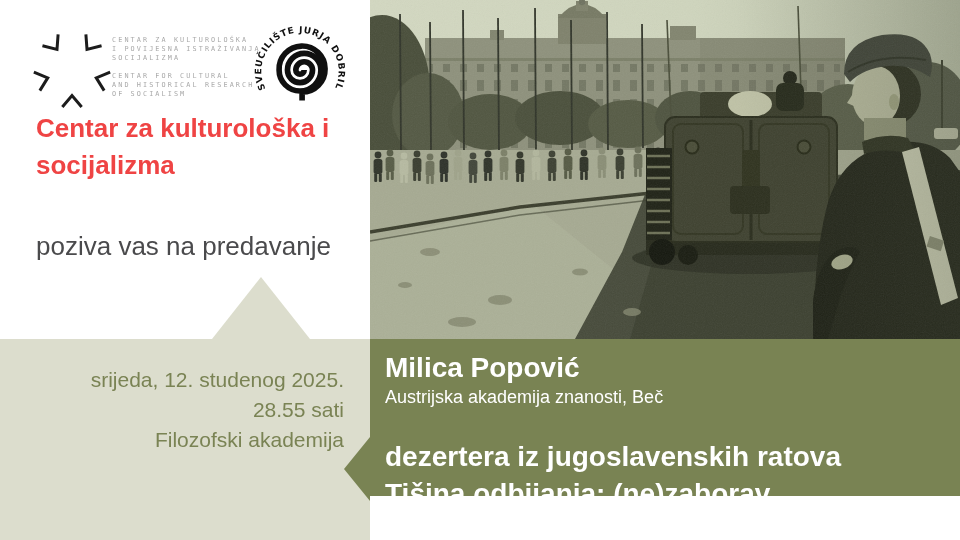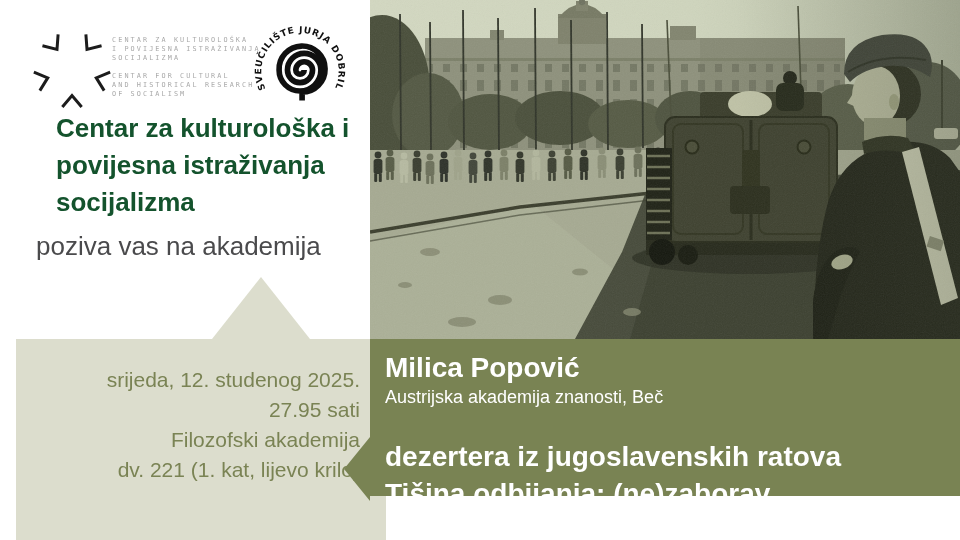--- a/index.html
+++ b/index.html
@@ -2,41 +2,41 @@
 <html><head>
 <meta charset="utf-8">
 <style>
   html,body{margin:0;padding:0;background:#ffffff;}
   .poster{position:relative;width:960px;height:540px;overflow:hidden;
           font-family:"Liberation Sans",sans-serif;background:#ffffff;}
 
   
   .panel-top-left{position:absolute;left:0;top:0;width:318px;height:339px;background:#ffffff;}
   .panel-photo{position:absolute;left:370px;top:0;width:590px;height:339px;overflow:hidden;}
-  .panel-details{position:absolute;left:0;top:339px;width:370px;height:201px;background:#dcddcd;margin-left:16px;}
+  .panel-details{position:absolute;left:0;top:339px;width:370px;height:201px;background:#dcddcd;}
   .panel-lecture{position:absolute;left:370px;top:339px;width:590px;height:157px;background:#798353;}
 
   
   .tri-up{position:absolute;left:212px;top:277px;width:0;height:0;
           border-left:49px solid transparent;border-right:49px solid transparent;
           border-bottom:62px solid #dcddcd;}
   .tri-left{position:absolute;left:344px;top:437px;width:0;height:0;
           border-top:32px solid transparent;border-bottom:32px solid transparent;
           border-right:26px solid #798353;}
 
   
   .star-logo{position:absolute;left:28px;top:26px;}
   .center-logo-text{position:absolute;left:112px;top:36px;width:150px;
           font-family:"DejaVu Sans Mono",monospace;font-size:6.8px;line-height:9px;
           letter-spacing:2.1px;color:#a9a9a9;}
   .center-logo-text .block{margin-bottom:9px;}
   .uni-logo{position:absolute;left:254px;top:22px;}
 
   .organizer{position:absolute;left:36px;top:110px;width:330px;
-          font-size:26px;line-height:37px;font-weight:bold;color:#14532d;margin-left:20px;}
+          font-size:26px;line-height:37px;font-weight:bold;color:#ef4444;}
   .invitation{position:absolute;left:36px;top:228px;width:330px;
           font-size:26px;line-height:37px;font-weight:normal;color:#4a4a4c;}
 
   
   .details-list{position:absolute;right:26px;top:26px;left:20px;
           text-align:right;font-size:21px;line-height:30px;color:#7a8354;}
 
   
   .lecture-inner{position:absolute;left:15px;top:12px;right:12px;color:#ffffff;}
   .speaker-name{font-size:28px;font-weight:bold;line-height:34px;}
@@ -95,24 +95,23 @@
                a 20,20 0 0 1 -40,0
                a 22,22 0 1 1 22,21
                l 0,8" fill="none" stroke="#101010" stroke-width="5.4"></path>
       <text font-family="DejaVu Sans, sans-serif" font-size="8.6" font-weight="bold" letter-spacing="0.8" fill="#101010">
         <textPath href="#uniTextCircle" startOffset="0">SVEUČILIŠTE JURJA DOBRILE U PULI</textPath>
       </text>
     </svg>
 
     <div class="organizer">
       <div>Centar za kulturološka i</div>
-      <div>povijesna istraživanja</div>
       <div>socijalizma</div>
     </div>
-    <div class="invitation">poziva vas na akademija</div>
+    <div class="invitation">poziva vas na predavanje</div>
   </div>
 
   <div class="panel-photo">
     <svg width="590" height="339" viewBox="0 0 590 339">
       <defs>
         <linearGradient id="sky" x1="0" y1="0" x2="1" y2="0">
           <stop offset="0" stop-color="#d3d8c1"></stop>
           <stop offset="0.55" stop-color="#cfd5bd"></stop>
           <stop offset="1" stop-color="#b9bfa7"></stop>
         </linearGradient>
@@ -274,23 +273,22 @@
       </g>
 
       <rect x="0" y="0" width="590" height="339" fill="url(#vig)"></rect>
       <rect x="0" y="0" width="590" height="339" fill="#556048" filter="url(#grain)" opacity="0.5"></rect>
     </svg>
   </div>
 
   <div class="panel-details">
     <div class="details-list">
       <div>srijeda, 12. studenog 2025.</div>
-      <div>27.95 sati</div>
+      <div>28.55 sati</div>
       <div>Filozofski akademija</div>
-      <div>dv. 221 (1. kat, lijevo krilo)</div>
     </div>
   </div>
 
   <div class="panel-lecture">
     <div class="lecture-inner">
       <div class="speaker-name">Milica Popović</div>
       <div class="speaker-affiliation">Austrijska akademija znanosti, Beč</div>
       <div class="lecture-title">
         <div>dezertera iz jugoslavenskih ratova</div>
         <div>Tišina odbijanja: (ne)zaborav</div>

